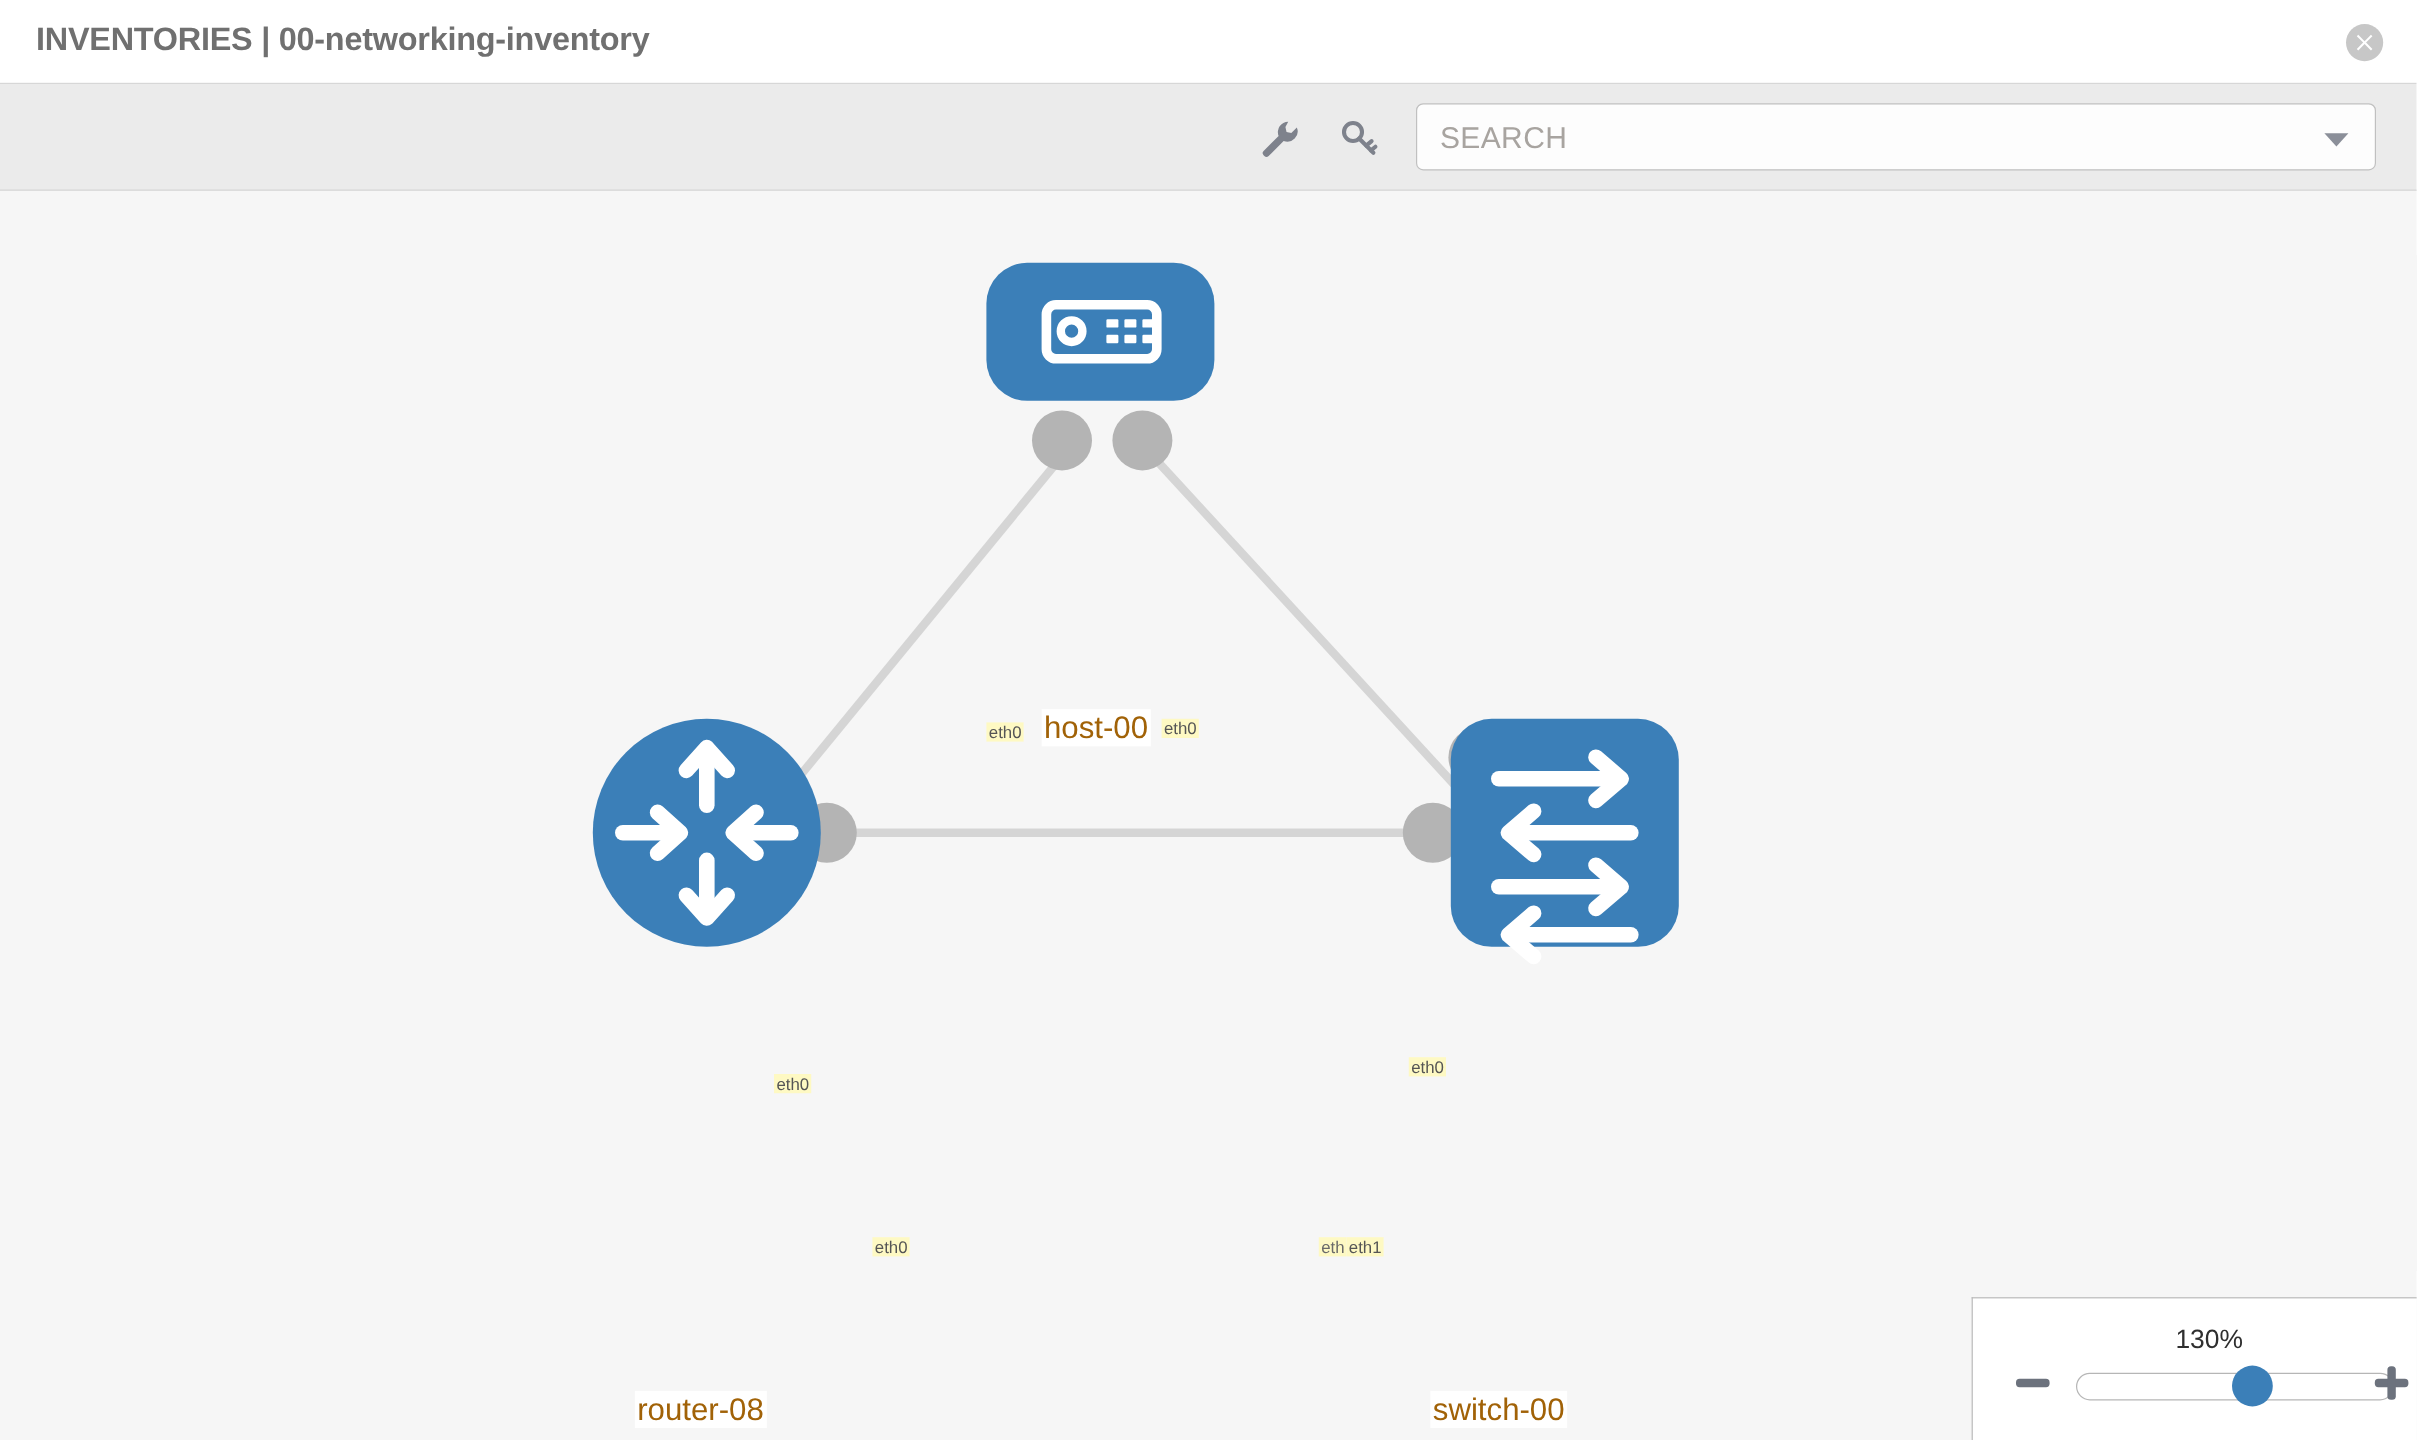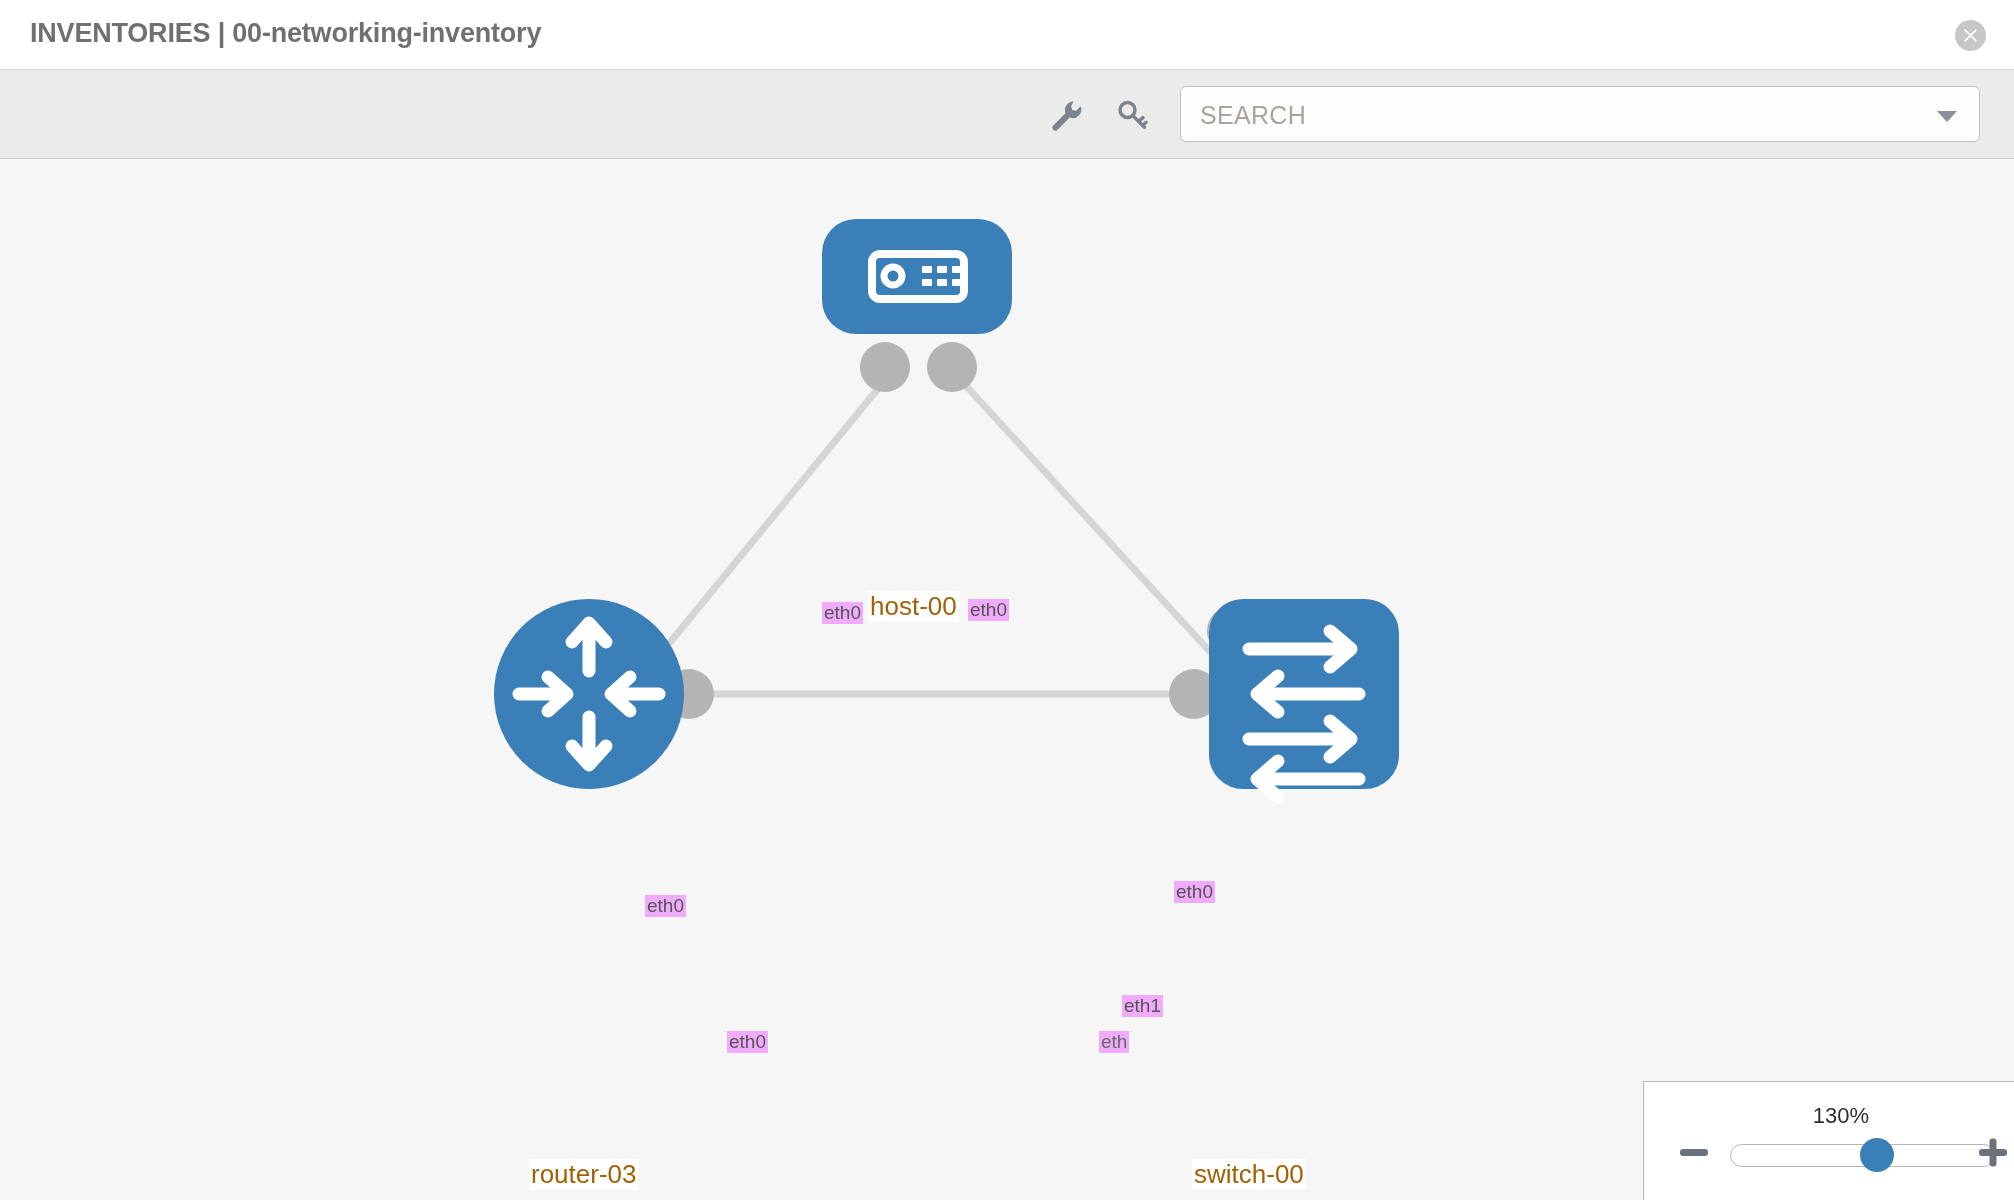--- a/index.html
+++ b/index.html
@@ -137,23 +137,23 @@
     position: absolute;
     font-size: 26px;
     color: #a16207;
     background: #ffffff;
     white-space: nowrap;
     padding: 0 2px;
     cursor: pointer;
   }
   .iface-label {
     position: absolute;
-    font-size: 19px;
+    font-size: 14px;
     color: #555555;
-    background: #f0abfc;
+    background: #fef9c3;
     white-space: nowrap;
     padding: 0 2px;
   }
   .iface-label.clipped { color: #6a6a6a; }
 
   
   .zoom-panel {
     position: absolute;
     left: 1620px;
     top: 1081px;
@@ -314,24 +314,24 @@
         </g>
       </g>
     </svg>
 
     <span class="iface-label" style="left:822px; top:443px;">eth0</span>
     <span class="iface-label" style="left:968px; top:440px;">eth0</span>
     <span class="iface-label" style="left:645px; top:736px;">eth0</span>
     <span class="iface-label" style="left:1174px; top:722px;">eth0</span>
     <span class="iface-label" style="left:727px; top:872px;">eth0</span>
     <span class="iface-label clipped" style="left:1099px; top:872px;">eth</span>
-    <span class="iface-label" style="left:1122px; top:836px;">eth1</span>
+    <span class="iface-label" style="left:1122px; top:872px;">eth1</span>
 
     <span class="node-label" style="left:868px; top:432px;">host-00</span>
-    <span class="node-label" style="left:529px; top:1000px;">router-03</span>
+    <span class="node-label" style="left:529px; top:1000px;">router-08</span>
     <span class="node-label" style="left:1192px; top:1000px;">switch-00</span>
 
   </div>
 
   <div class="zoom-panel">
     <div class="zoom-level">130%</div>
 
     <div class="zoom-minus">
       <svg width="34" height="34" viewBox="0 0 34 34">
         <rect x="3" y="14" width="28" height="7" rx="3" fill="#6c727d"></rect>

